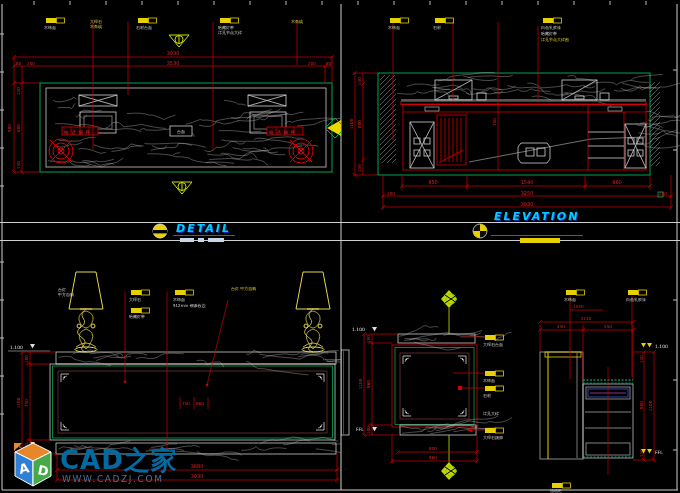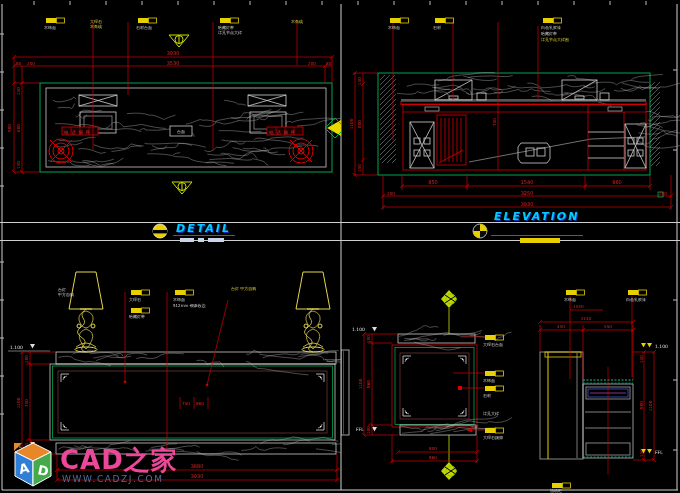--- a/index.html
+++ b/index.html
@@ -12,21 +12,21 @@
   .cap{fill:#d6d6d6;font-size:4px;}
   .capy{fill:#e2d23a;font-size:4px;}
   .lvl{fill:#e0e0e0;font-size:4.5px;}
   .boxch{fill:#e03030;font-size:4.6px;letter-spacing:2.6px;}
   .ttl{position:absolute;color:#00ccff;font-weight:bold;font-style:italic;font-size:11px;
        letter-spacing:2px;text-shadow:1px 1px 0 #0033aa;white-space:nowrap;}
   .uline{position:absolute;height:1px;background:#dd00dd;}
   .sbox{position:absolute;height:4px;background:#c9d4e6;}
   .sboxy{position:absolute;height:5px;background:#e8d000;}
   #logo{position:absolute;left:10px;top:441px;width:230px;height:50px;}
-  #logo .brand{position:absolute;left:50px;top:2px;color:#ec4899;font-size:26px;font-weight:bold;
+  #logo .brand{position:absolute;left:50px;top:2px;color:#0369a1;font-size:26px;font-weight:bold;
        letter-spacing:1px;white-space:nowrap;}
   #logo .site{position:absolute;left:52px;top:33px;color:#4d6f96;font-size:9px;font-weight:normal;
        letter-spacing:1.6px;white-space:nowrap;}
 </style>
 </head>
 <body>
 
 <div id="canvas">
 
 <svg id="frame" style="left:0;top:0" width="680" height="493" viewBox="0 0 680 493">

